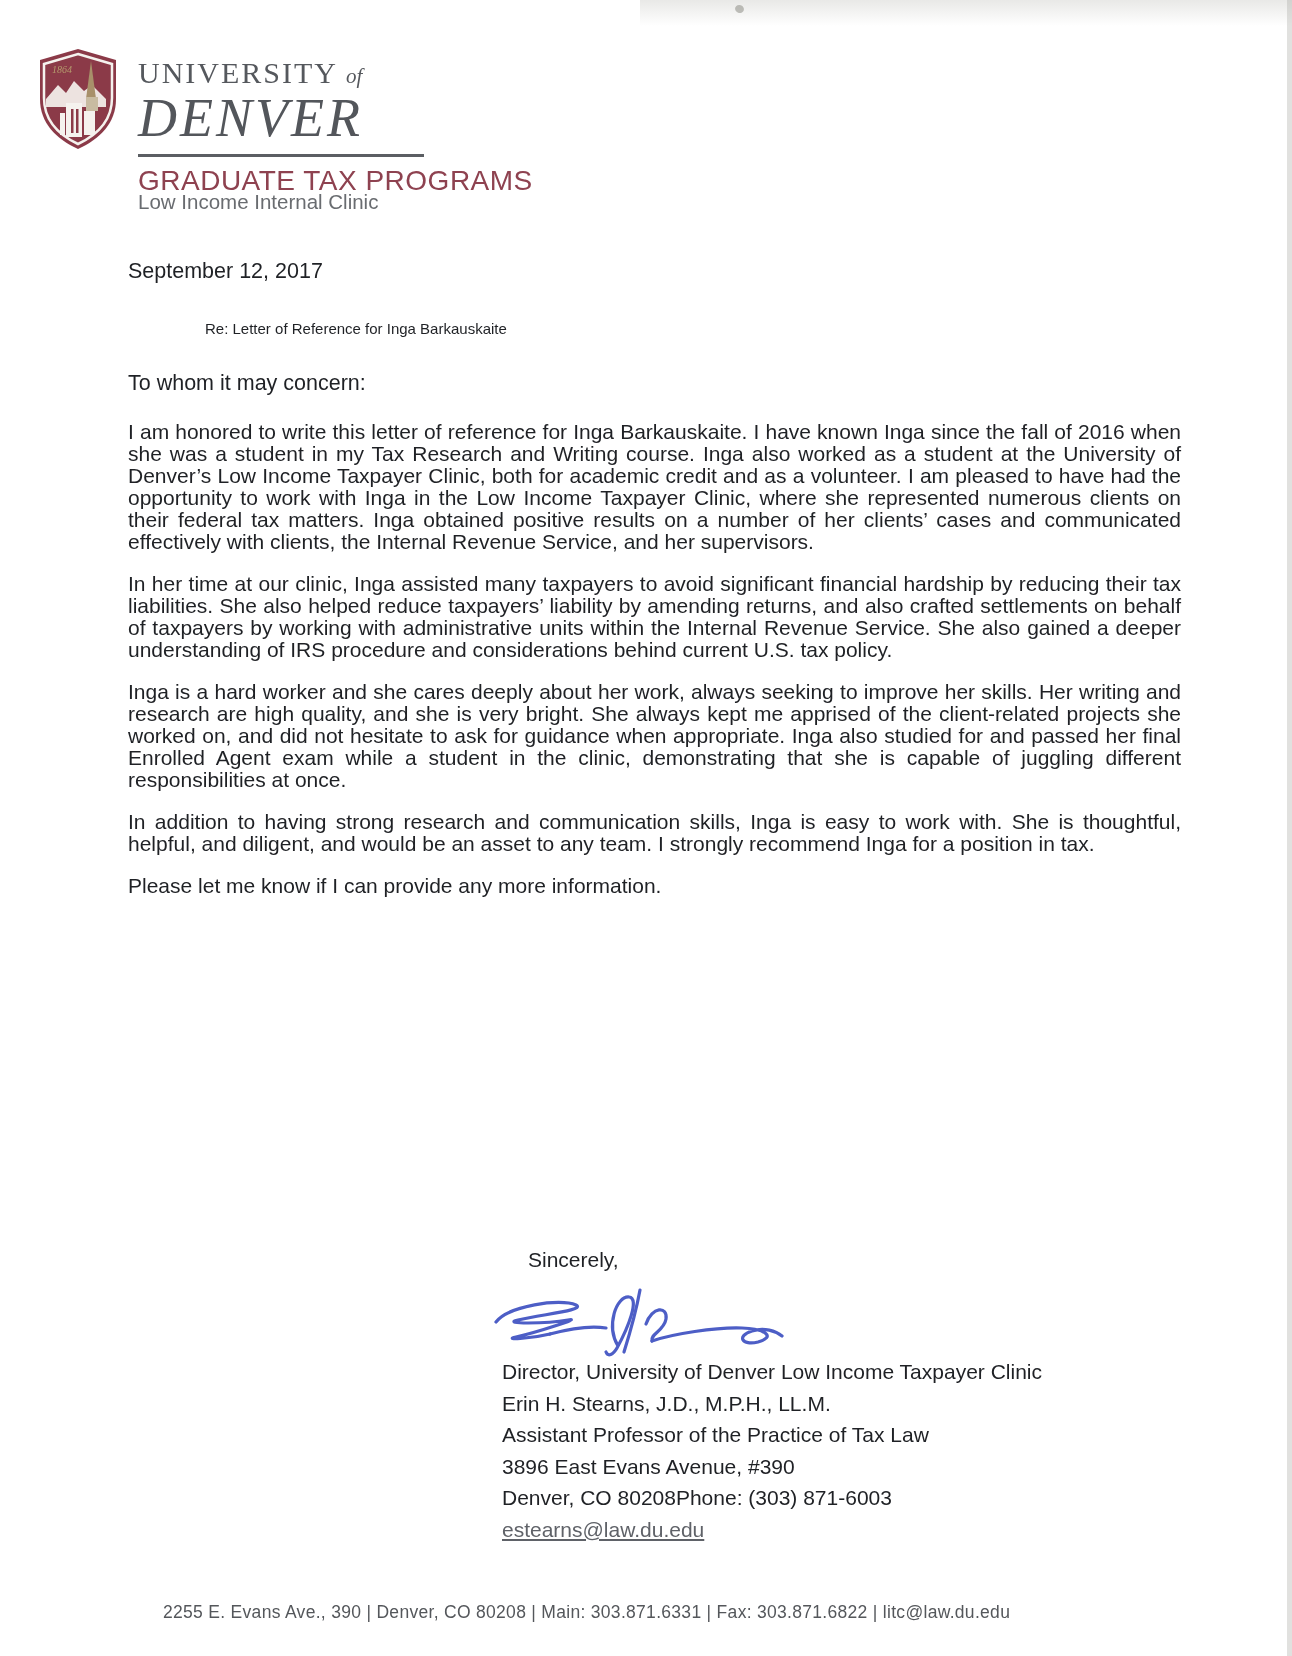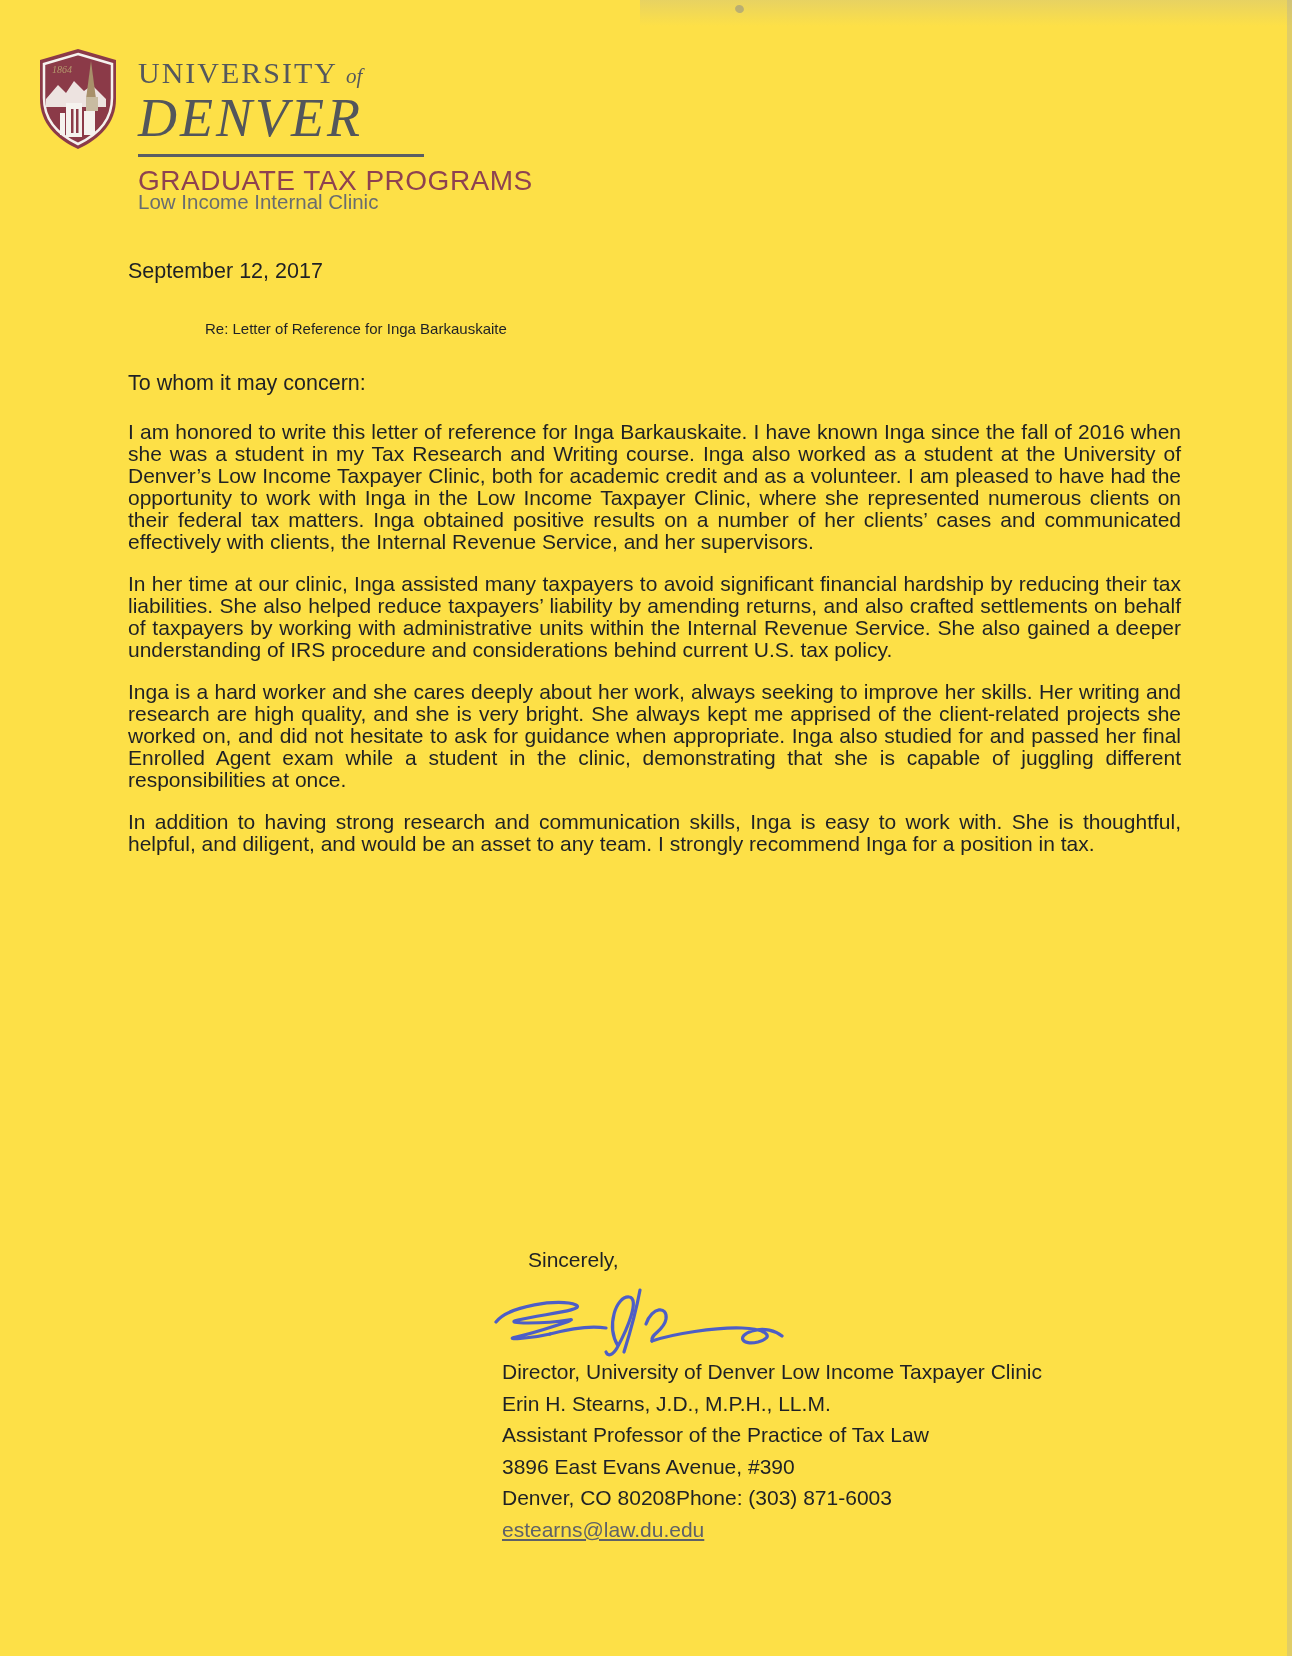--- a/index.html
+++ b/index.html
@@ -1,21 +1,21 @@
 <!DOCTYPE html>
 <html><head>
 <meta charset="utf-8">
 <title>Letter of Reference</title>
 <style>
   html,body{margin:0;padding:0;background:#e8e8e4;}
   .page{
     position:relative;
     width:1292px;height:1656px;
     margin:0 auto;
-    background:#fde047;
+    background:#ffffff;
     overflow:hidden;
     font-family:"Liberation Sans","DejaVu Sans",sans-serif;
     color:#1f2125;
   }
   
   .scan-top{position:absolute;top:0;left:640px;width:652px;height:26px;
     background:linear-gradient(180deg,rgba(175,175,168,.28),rgba(175,175,168,0));}
   .scan-right{position:absolute;top:0;right:0;width:5px;height:1656px;background:rgba(170,170,162,.35);}
   .scan-speck{position:absolute;left:735px;top:5px;width:9px;height:8px;border-radius:50%;
     background:#8e8e86;opacity:.55;transform:rotate(20deg);}
@@ -79,20 +79,21 @@
 
   <div class="date">September 12, 2017</div>
   <div class="subject">Re: Letter of Reference for Inga Barkauskaite</div>
   <div class="salutation">To whom it may concern:</div>
 
   <div class="body-block">
     <p>I am honored to write this letter of reference for Inga Barkauskaite.  I have known Inga since the fall of 2016 when she was a student in my Tax Research and Writing course.  Inga also worked as a student at the University of Denver’s Low Income Taxpayer Clinic, both for academic credit and as a volunteer.  I am pleased to have had the opportunity to work with Inga in the Low Income Taxpayer Clinic, where she represented numerous clients on their federal tax matters.  Inga obtained positive results on a number of her clients’ cases and communicated effectively with clients, the Internal Revenue Service, and her supervisors.</p>
     <p>In her time at our clinic, Inga assisted many taxpayers to avoid significant financial hardship by reducing their tax liabilities.  She also helped reduce taxpayers’ liability by amending returns, and also crafted settlements on behalf of taxpayers by working with administrative units within the Internal Revenue Service.  She also gained a deeper understanding of IRS procedure and considerations behind current U.S. tax policy.</p>
     <p>Inga is a hard worker and she cares deeply about her work, always seeking to improve her skills.  Her writing and research are high quality, and she is very bright.  She always kept me apprised of the client-related projects she worked on, and did not hesitate to ask for guidance when appropriate.  Inga also studied for and passed her final Enrolled Agent exam while a student in the clinic, demonstrating that she is capable of juggling different responsibilities at once.</p>
     <p>In addition to having strong research and communication skills, Inga is easy to work with.  She is thoughtful, helpful, and diligent, and would be an asset to any team.  I strongly recommend Inga for a position in tax.</p>
+    <p class="closing">Please let me know if I can provide any more information.</p>
   </div>
 
   <div class="valediction">Sincerely,</div>
 
   <div class="sig-ink">
     <svg width="300" height="82" viewBox="0 0 300 82" xmlns="http://www.w3.org/2000/svg" fill="none" stroke="#4d5ec6" stroke-width="3.2" stroke-linecap="round">
       <path d="M10 40 C 22 24, 74 16, 90 23 C 100 28, 58 32, 32 38 C 14 42, 60 42, 82 38 C 98 35, 52 50, 30 55 C 16 58, 44 57, 64 52"></path>
       <path d="M64 52 C 90 45, 108 44, 120 46"></path>
       <path d="M132 64 C 120 44, 130 14, 143 15 C 154 16, 142 46, 131 66 C 127 73, 122 75, 120 70"></path>
       <path d="M154 8 C 150 30, 143 54, 138 70"></path>
@@ -103,14 +104,15 @@
 
   <div class="sig-block">
     <div>Director, University of Denver Low Income Taxpayer Clinic</div>
     <div>Erin H. Stearns, J.D., M.P.H., LL.M.</div>
     <div>Assistant Professor of the Practice of Tax Law</div>
     <div>3896 East Evans Avenue, #390</div>
     <div>Denver, CO 80208Phone: (303) 871-6003</div>
     <div class="email">estearns@law.du.edu</div>
   </div>
 
+  <div class="footer">2255 E. Evans Ave., 390 | Denver, CO 80208 | Main: 303.871.6331 | Fax: 303.871.6822 | litc@law.du.edu</div>
 
 </div>
 
 </body></html>

